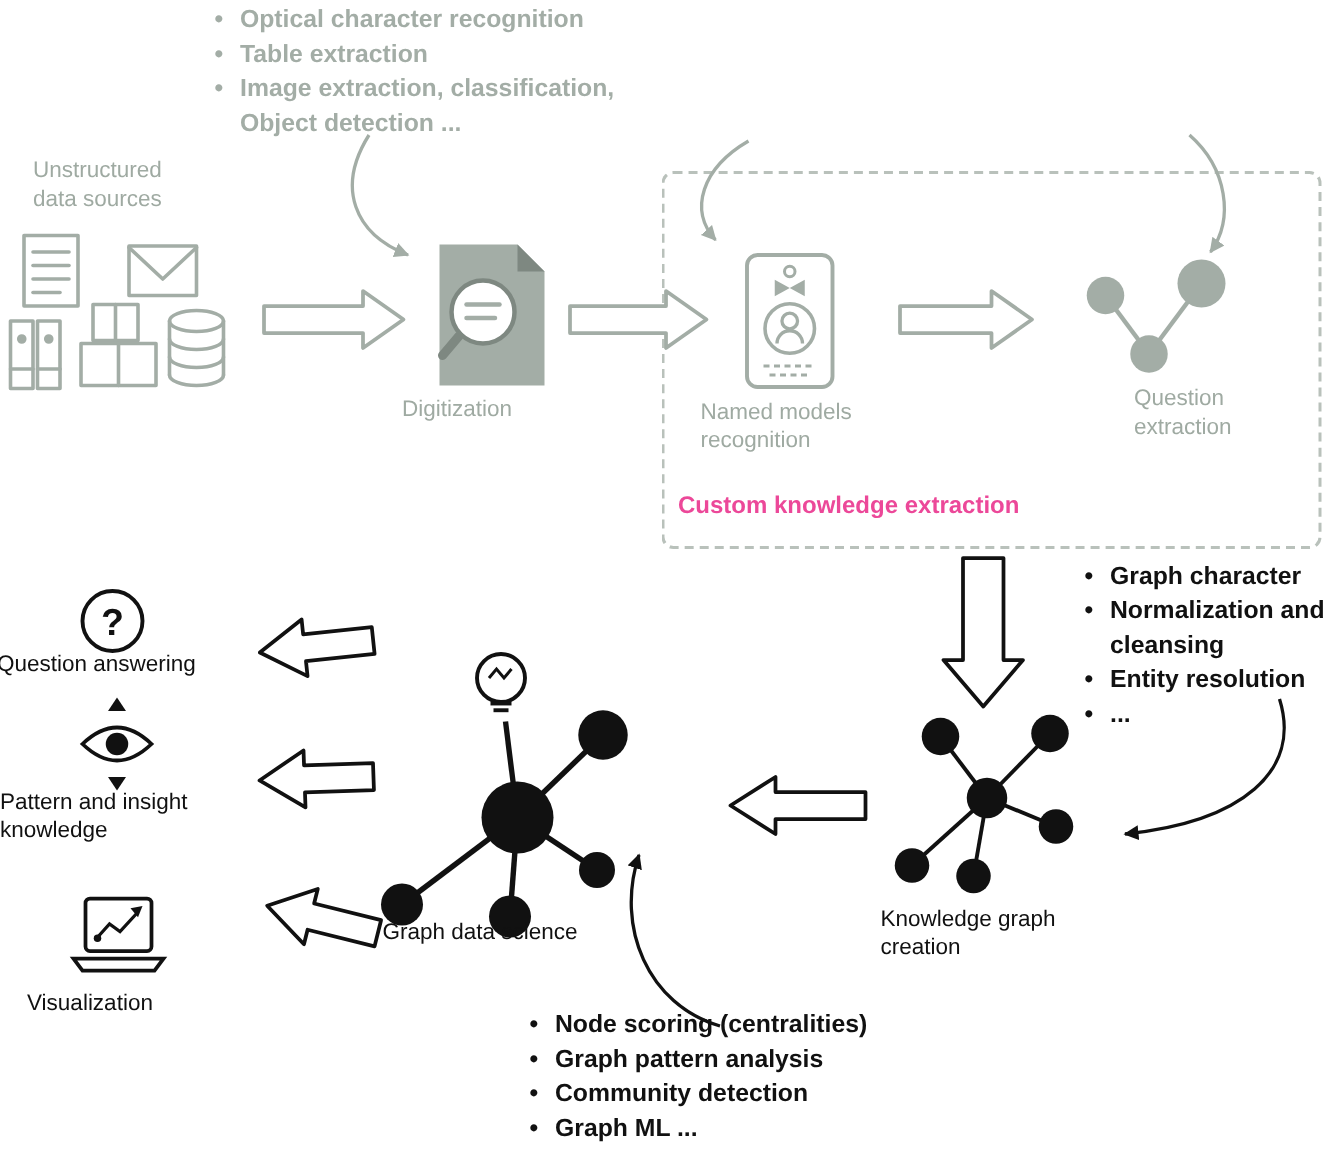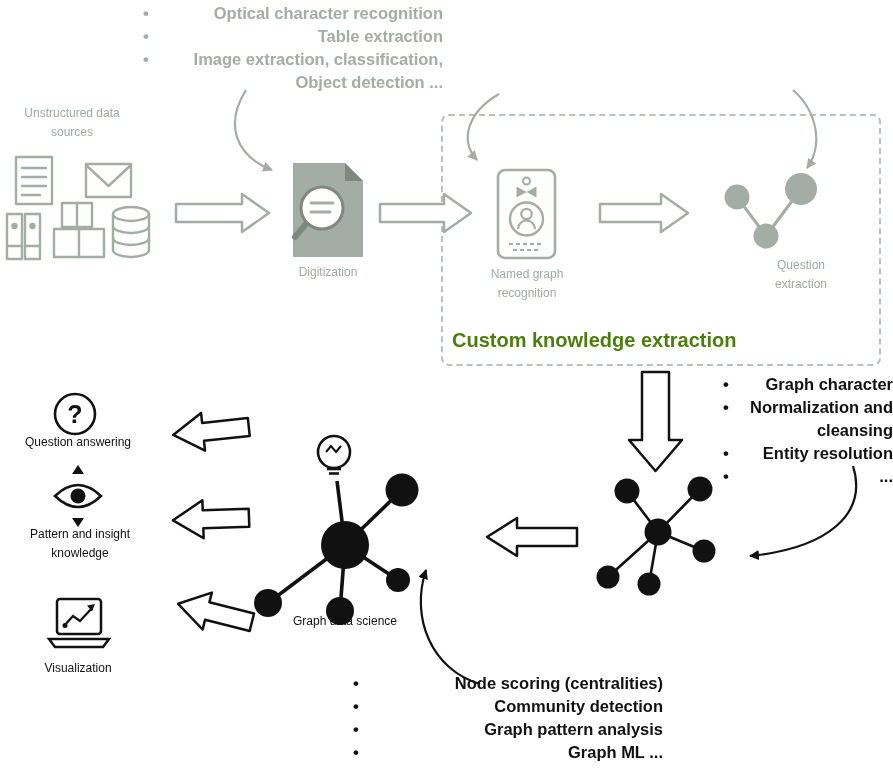--- a/index.html
+++ b/index.html
@@ -1,26 +1,26 @@
 <!DOCTYPE html>
 <html><head>
 <meta charset="utf-8">
 <style>
   * { margin:0; padding:0; box-sizing:border-box; }
   html,body { background:#fff; font-family:"Liberation Sans", sans-serif; }
   .canvas { position:relative; width:893px; height:770px; background:#fff; overflow:hidden; }
   .layer { position:absolute; left:0; top:0; }
-  .label { position:absolute; text-align:center; transform:translateX(-50%); font-size:12px; line-height:19px; color:#111; }
+  .label { position:absolute; text-align:left; transform:translateX(-50%); font-size:15px; line-height:19px; color:#111; }
   .label.gray { color:#9faaa2; }
   .blist { position:absolute; list-style:none; font-weight:bold; font-size:16.5px; line-height:23px; }
-  .blist li { position:relative; padding-left:17px;text-align:right; }
+  .blist li { position:relative; padding-left:17px; }
   .blist li::before { content:"\2022"; position:absolute; left:0; }
   .blist.gray { color:#a3ada6; }
   .blist.black { color:#111; }
-  .boxlabel { position:absolute; font-weight:bold; font-size:20px; color:#4d7c0f; }
+  .boxlabel { position:absolute; font-weight:bold; font-size:16px; color:#ec4899; }
   .dashed-box { position:absolute; left:441px; top:114px; width:440px; height:252px;
                 border:2px dashed #b9c1bb; border-radius:8px; }
 </style>
 </head>
 <body>
 
 <div class="canvas">
 
   <div class="dashed-box"></div>
 
@@ -191,28 +191,29 @@
 
   <ul class="blist black" style="left:723px; top:373px; width:170px;">
     <li><span>Graph character</span></li>
     <li><span>Normalization and cleansing</span></li>
     <li><span>Entity resolution</span></li>
     <li><span>...</span></li>
   </ul>
 
   <ul class="blist black" style="left:353px; top:672px; width:310px;">
     <li><span>Node scoring (centralities)</span></li>
+    <li><span>Graph pattern analysis</span></li>
     <li><span>Community detection</span></li>
-    <li><span>Graph pattern analysis</span></li>
     <li><span>Graph ML ...</span></li>
   </ul>
 
   <div class="label gray" style="left:72px; top:104px; width:100px;">Unstructured data sources</div>
   <div class="label gray" style="left:328px; top:263px; width:120px;">Digitization</div>
-  <div class="label gray" style="left:527px; top:265px; width:120px;">Named graph recognition</div>
+  <div class="label gray" style="left:527px; top:265px; width:120px;">Named models recognition</div>
   <div class="label gray" style="left:801px; top:256px; width:90px;">Question extraction</div>
   <div class="boxlabel" style="left:452px; top:329px;">Custom knowledge extraction</div>
+  <div class="label" style="left:657px; top:603px; width:140px;">Knowledge graph creation</div>
   <div class="label" style="left:345px; top:612px; width:180px;">Graph data science</div>
   <div class="label" style="left:78px; top:433px; width:160px;">Question answering</div>
   <div class="label" style="left:80px; top:525px; width:160px;">Pattern and insight knowledge</div>
   <div class="label" style="left:78px; top:659px; width:120px;">Visualization</div>
 
 </div>
 
 </body></html>

